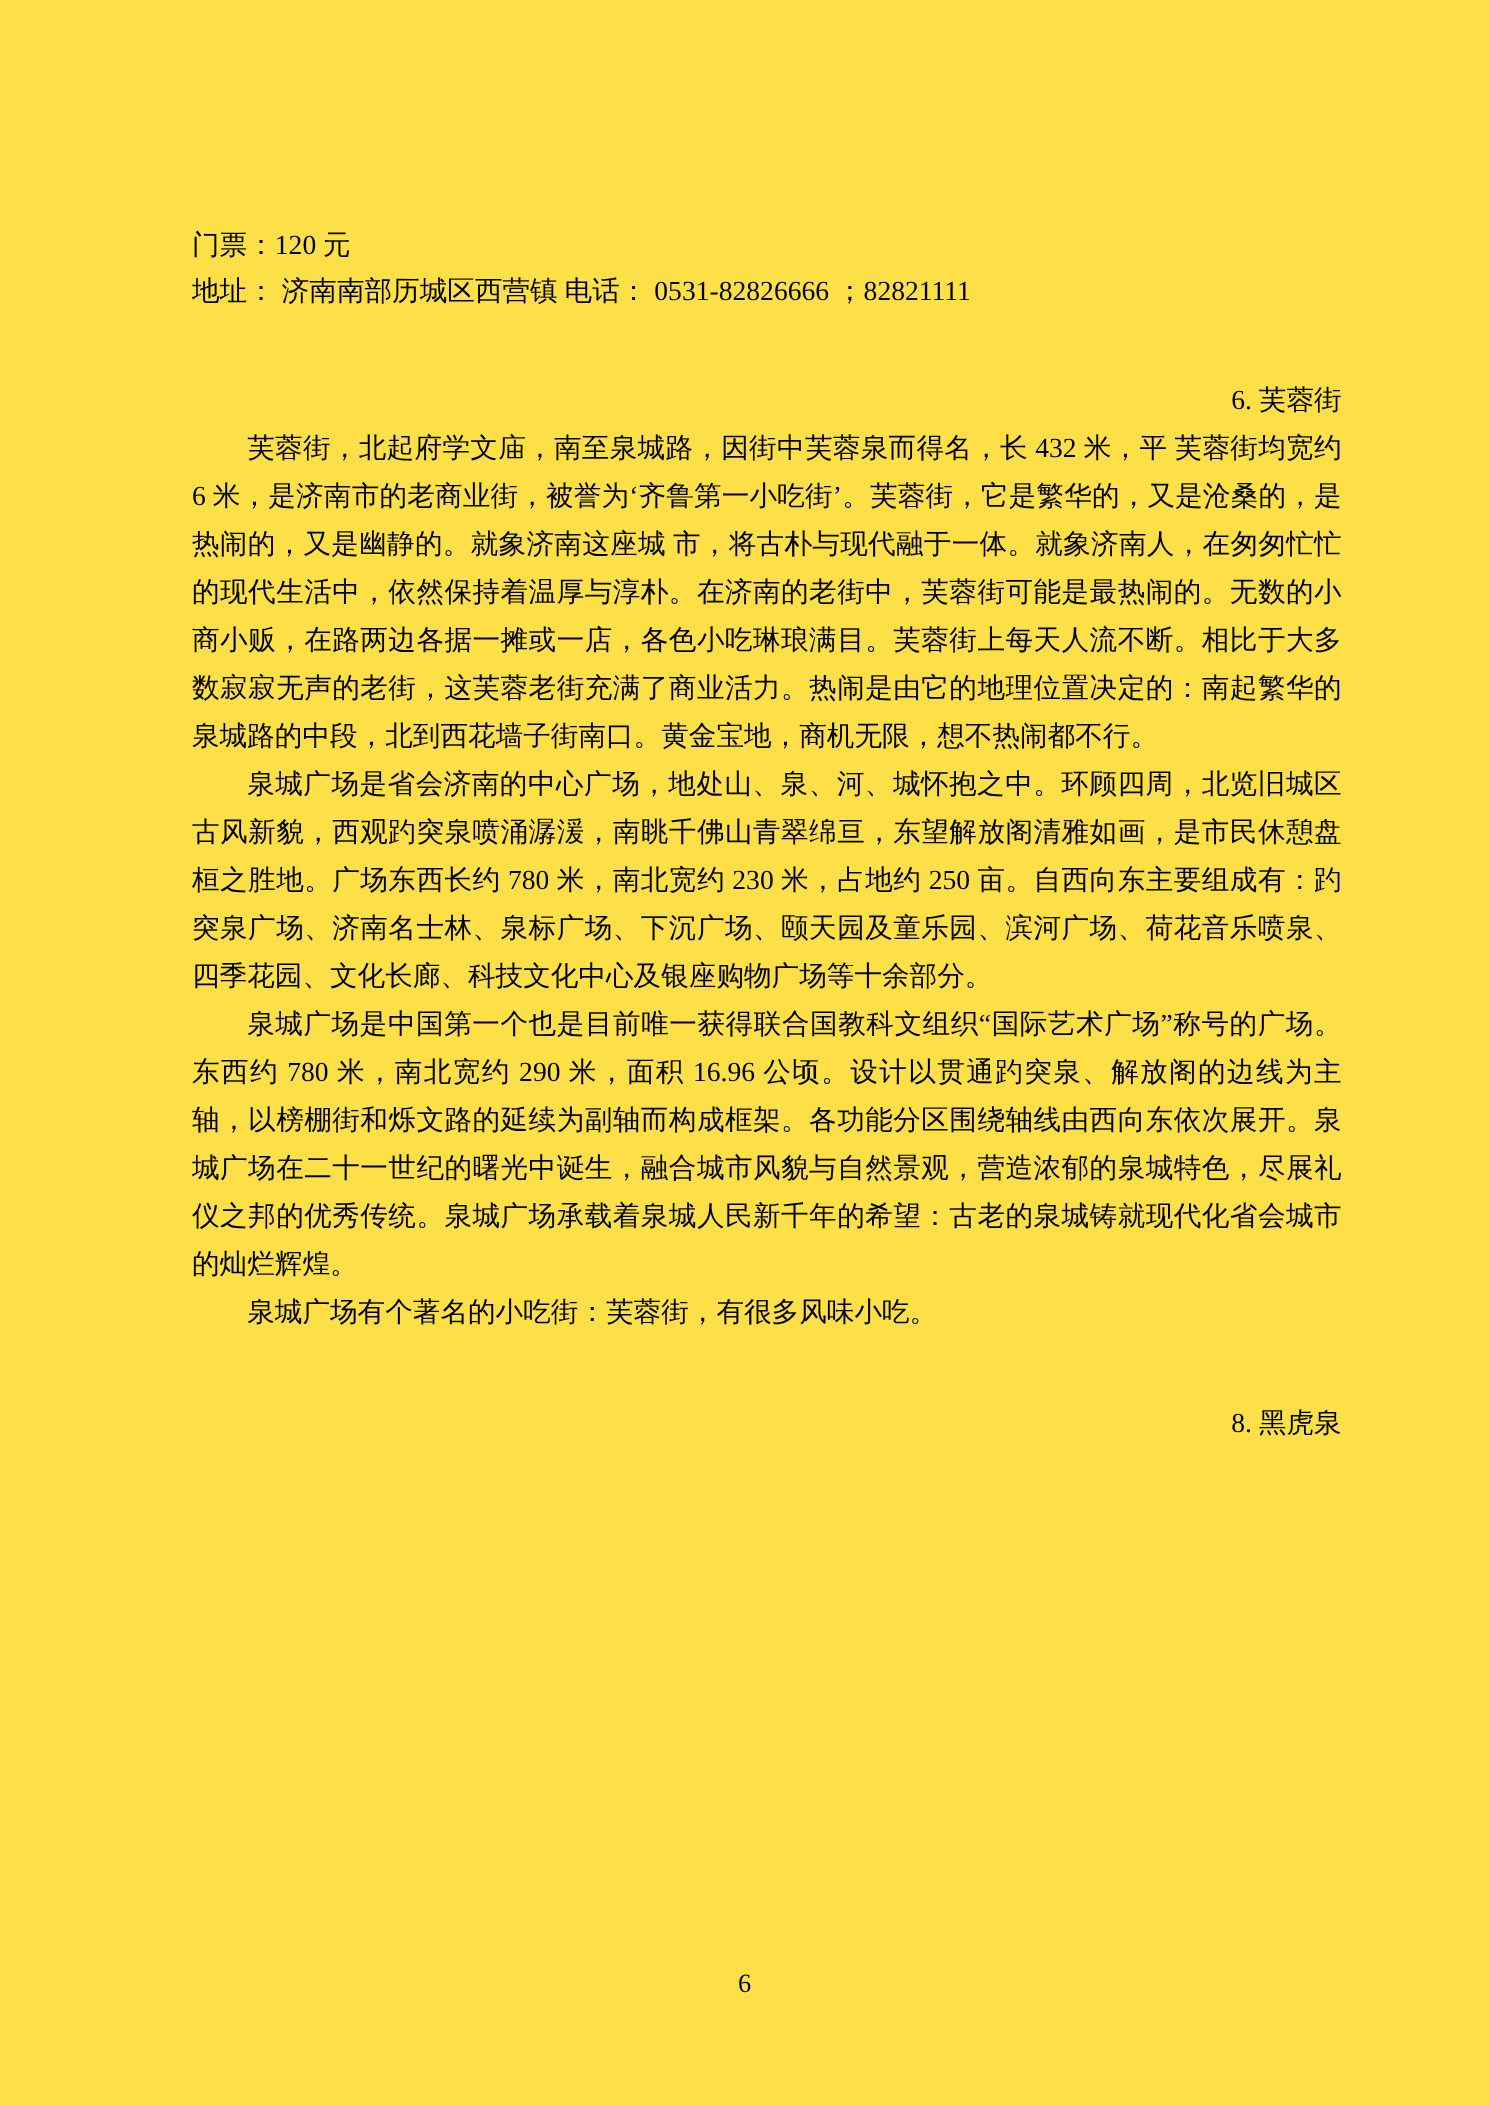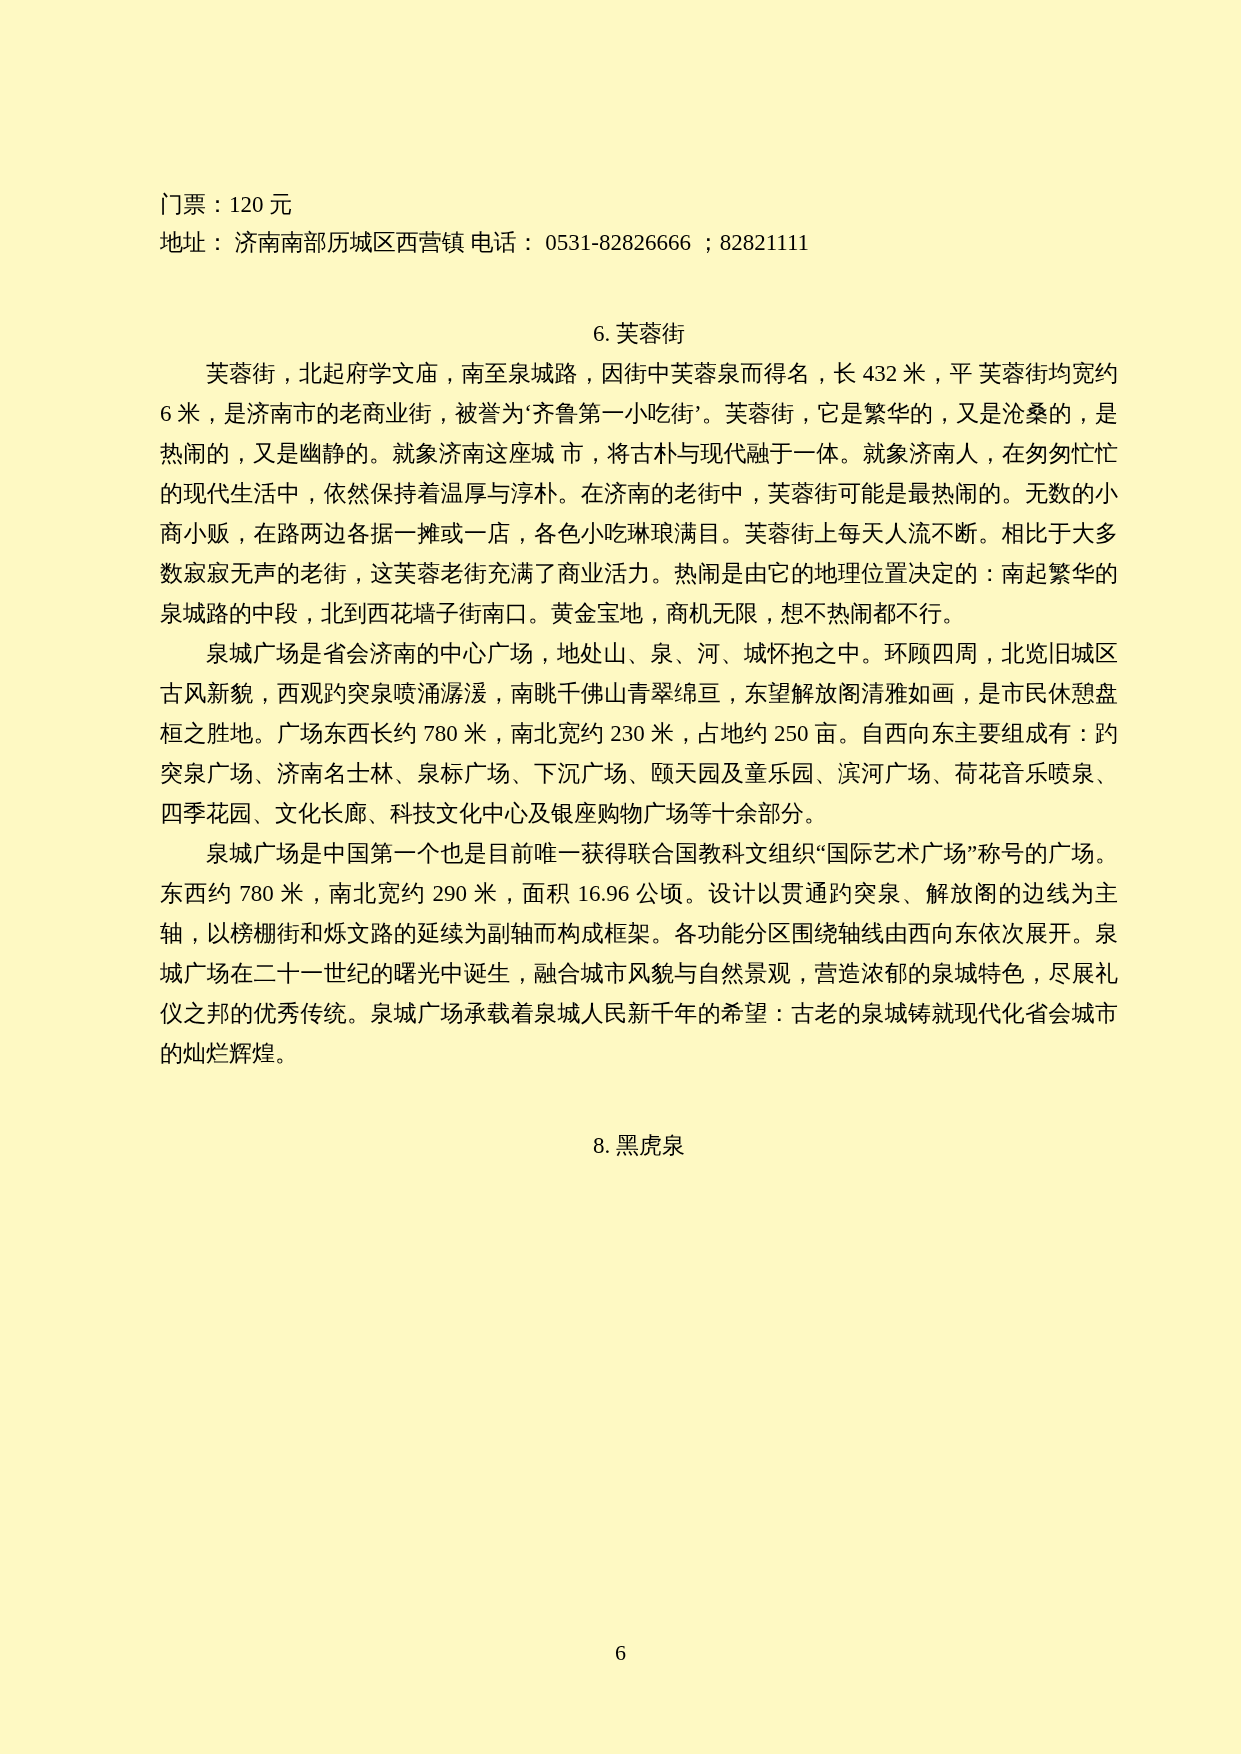--- a/index.html
+++ b/index.html
@@ -4,21 +4,21 @@
 <style>
   html, body {
     margin: 0;
     padding: 0;
     background: #ffffff;
   }
   .page {
     position: relative;
     width: 1241px;
     height: 1754px;
-    background: #fef9c3;
+    background: #fde047;
     color: #000000;
     font-family: "Liberation Serif", "DejaVu Serif", serif;
     overflow: hidden;
   }
   .content {
     position: absolute;
     top: 186px;
     left: 160px;
     width: 958px;
     font-size: 23px;
@@ -31,21 +31,21 @@
     text-align: left;
   }
   .doc-section {
     margin: 0;
   }
   .section-heading {
     font-size: 23px;
     font-weight: normal;
     margin: 52px 0 0 0;
     line-height: 40px;
-    text-align: center;
+    text-align: right;
   }
   .para {
     margin: 0;
     text-indent: 2em;
   }
   .page-number {
     position: absolute;
     left: 0;
     width: 1241px;
     top: 1638px;
@@ -66,20 +66,21 @@
     </div>
 
     <div class="doc-section">
       <h2 class="section-heading">6. 芙蓉街</h2>
       <p class="para">芙蓉街，北起府学文庙，南至泉城路，因街中芙蓉泉而得名，长 432 米，平 芙蓉街均宽约 6 米，是济南市的老商业街，被誉为‘齐鲁第一小吃街’。芙蓉街，它是繁华的，又是沧桑的，是热闹的，又是幽静的。就象济南这座城 市，将古朴与现代融于一体。就象济南人，在匆匆忙忙的现代生活中，依然保持着温厚与淳朴。在济南的老街中，芙蓉街可能是最热闹的。无数的小商小贩，在路两边各据一摊或一店，各色小吃琳琅满目。芙蓉街上每天人流不断。相比于大多数寂寂无声的老街，这芙蓉老街充满了商业活力。热闹是由它的地理位置决定的：南起繁华的泉城路的中段，北到西花墙子街南口。黄金宝地，商机无限，想不热闹都不行。</p>
     </div>
 
     <div class="doc-section">
       <p class="para">泉城广场是省会济南的中心广场，地处山、泉、河、城怀抱之中。环顾四周，北览旧城区古风新貌，西观趵突泉喷涌潺湲，南眺千佛山青翠绵亘，东望解放阁清雅如画，是市民休憩盘桓之胜地。广场东西长约 780 米，南北宽约 230 米，占地约 250 亩。自西向东主要组成有：趵突泉广场、济南名士林、泉标广场、下沉广场、颐天园及童乐园、滨河广场、荷花音乐喷泉、四季花园、文化长廊、科技文化中心及银座购物广场等十余部分。</p>
       <p class="para">泉城广场是中国第一个也是目前唯一获得联合国教科文组织“国际艺术广场”称号的广场。东西约 780 米，南北宽约 290 米，面积 16.96 公顷。设计以贯通趵突泉、解放阁的边线为主轴，以榜棚街和烁文路的延续为副轴而构成框架。各功能分区围绕轴线由西向东依次展开。泉城广场在二十一世纪的曙光中诞生，融合城市风貌与自然景观，营造浓郁的泉城特色，尽展礼仪之邦的优秀传统。泉城广场承载着泉城人民新千年的希望：古老的泉城铸就现代化省会城市的灿烂辉煌。</p>
+      <p class="para">泉城广场有个著名的小吃街：芙蓉街，有很多风味小吃。</p>
     </div>
 
     <div class="doc-section">
       <h2 class="section-heading">8. 黑虎泉</h2>
     </div>
 
   </div>
 
   <div class="page-number">6</div>
 </div>

